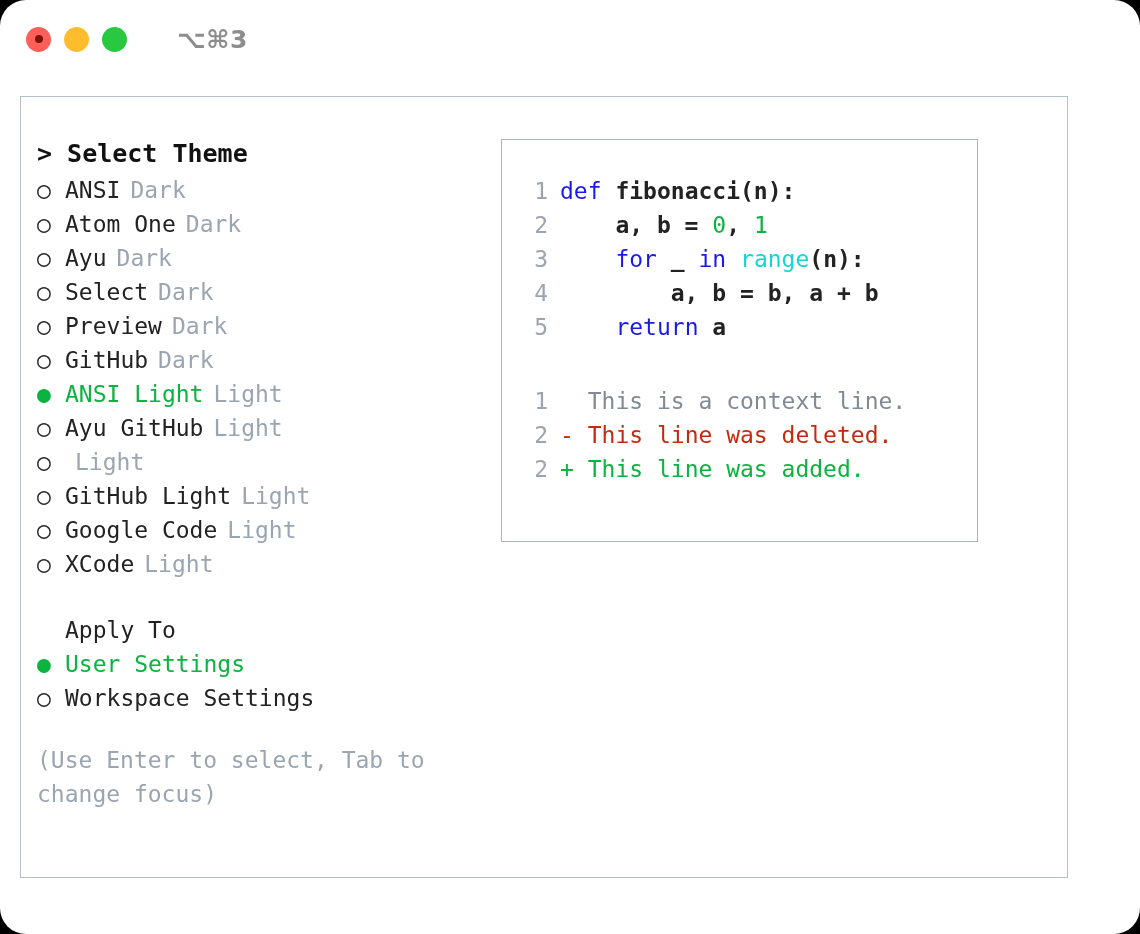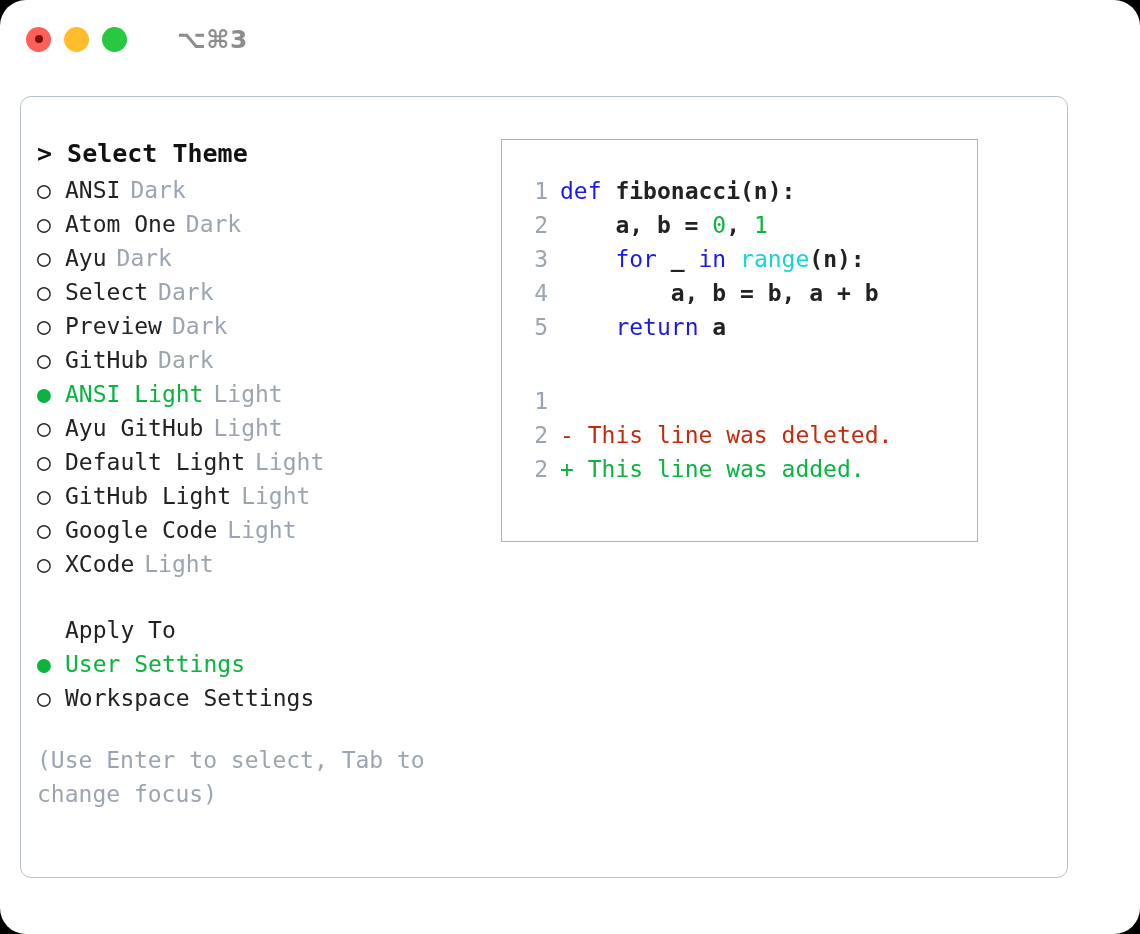--- a/index.html
+++ b/index.html
@@ -68,21 +68,21 @@
   }
 
   
   #panel {
     position: absolute;
     left: 20px;
     top: 96px;
     width: 1048px;
     height: 782px;
     border: 1.5px solid #b6c0cd;
-    border-radius: 11px;
+    border-radius: 0;
     box-sizing: border-box;
     background: #ffffff;
   }
 
   
   #left-col {
     position: absolute;
     left: 16px;
     top: 42px;
     width: 450px;
@@ -199,21 +199,21 @@
 
       <div id="theme-list">
           <div class="row"><span class="marker hollow">○</span><span class="name">ANSI</span><span class="kindlabel">Dark</span></div>
           <div class="row"><span class="marker hollow">○</span><span class="name">Atom One</span><span class="kindlabel">Dark</span></div>
           <div class="row"><span class="marker hollow">○</span><span class="name">Ayu</span><span class="kindlabel">Dark</span></div>
           <div class="row"><span class="marker hollow">○</span><span class="name">Select</span><span class="kindlabel">Dark</span></div>
           <div class="row"><span class="marker hollow">○</span><span class="name">Preview</span><span class="kindlabel">Dark</span></div>
           <div class="row"><span class="marker hollow">○</span><span class="name">GitHub</span><span class="kindlabel">Dark</span></div>
           <div class="row"><span class="marker filled">●</span><span class="name sel">ANSI Light</span><span class="kindlabel">Light</span></div>
           <div class="row"><span class="marker hollow">○</span><span class="name">Ayu GitHub</span><span class="kindlabel">Light</span></div>
-          <div class="row"><span class="marker hollow">○</span><span class="name">Default Light</span><span class="kindlabel">Light</span></div>
+          <div class="row"><span class="marker hollow">○</span><span class="kindlabel">Light</span></div>
           <div class="row"><span class="marker hollow">○</span><span class="name">GitHub Light</span><span class="kindlabel">Light</span></div>
           <div class="row"><span class="marker hollow">○</span><span class="name">Google Code</span><span class="kindlabel">Light</span></div>
           <div class="row"><span class="marker hollow">○</span><span class="name">XCode</span><span class="kindlabel">Light</span></div>
         </div>
 
       <div class="section-gap"></div>
 
       <div class="row">
         <span class="marker empty">○</span>
         <span class="name">Apply To</span>
@@ -232,21 +232,21 @@
       <div id="preview-box">
         <div id="code-block">
             <div class="code-line"><span class="ln">1</span><span class="tok-kw">def </span><span class="tok-txt">fibonacci(n):</span></div>
             <div class="code-line"><span class="ln">2</span><span class="tok-txt">    a, b = </span><span class="tok-num">0</span><span class="tok-txt">, </span><span class="tok-num">1</span></div>
             <div class="code-line"><span class="ln">3</span><span class="tok-txt">    </span><span class="tok-kw">for</span><span class="tok-txt"> _ </span><span class="tok-kw">in</span><span class="tok-txt"> </span><span class="tok-fn">range</span><span class="tok-txt">(n):</span></div>
             <div class="code-line"><span class="ln">4</span><span class="tok-txt">        a, b = b, a + b</span></div>
             <div class="code-line"><span class="ln">5</span><span class="tok-txt">    </span><span class="tok-kw">return</span><span class="tok-txt"> a</span></div>
           </div>
         <div class="blank-line"></div>
         <div id="diff-block">
-            <div class="code-line"><span class="ln">1</span><span class="diff-ctx">  </span></div>
+            <div class="code-line"><span class="ln">1</span><span class="diff-ctx">  </span><span class="diff-ctx">This is a context line.</span></div>
             <div class="code-line"><span class="ln">2</span><span class="diff-del">- </span><span class="diff-del">This line was deleted.</span></div>
             <div class="code-line"><span class="ln">2</span><span class="diff-add">+ </span><span class="diff-add">This line was added.</span></div>
           </div>
       </div>
     </div>
 
   </div>
 </div>
 
 </body></html>

